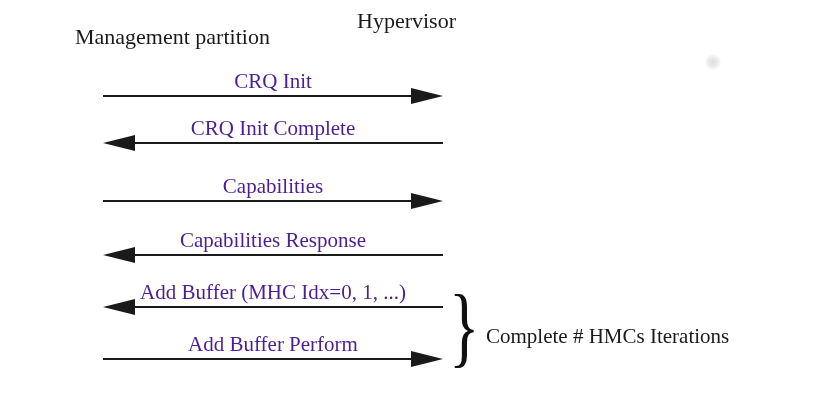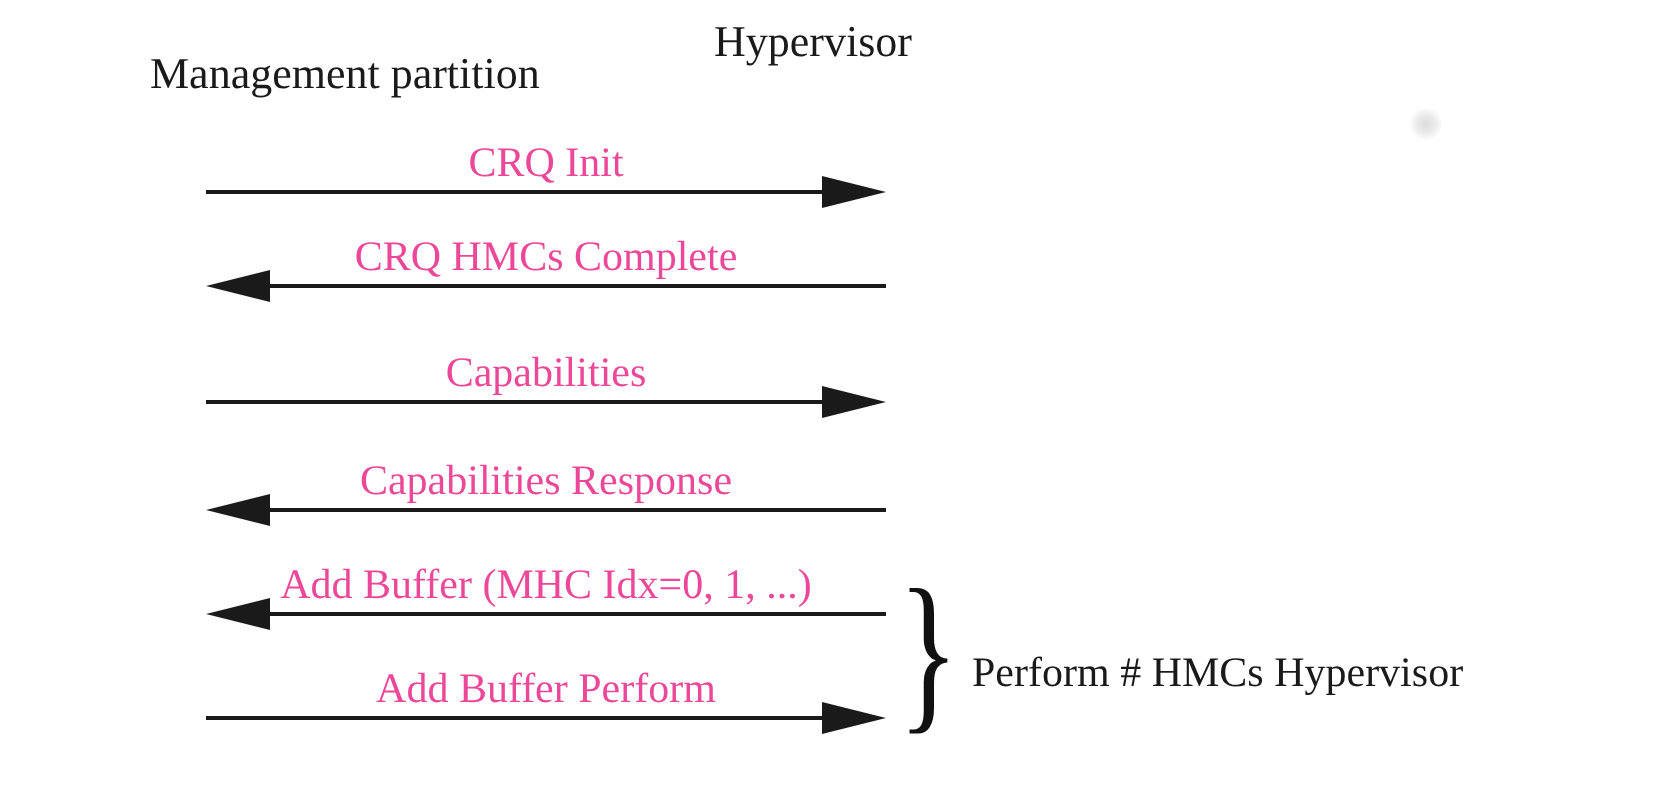--- a/index.html
+++ b/index.html
@@ -27,21 +27,21 @@
     position: absolute;
     left: 103px;
     width: 340px;
   }
   .msg-label {
     height: 26px;
     line-height: 26px;
     font-size: 21px;
     text-align: center;
     white-space: nowrap;
-    color: #ec4899;
+    color: #4c1d95;
   }
   .arrow {
     position: relative;
     height: 16px;
     margin-top: -6px;
   }
   .shaft {
     position: absolute;
     top: 7px;
     height: 2px;
@@ -107,21 +107,21 @@
 
   <div class="msg" style="top:68px">
     <div class="msg-label">CRQ Init</div>
     <div class="arrow right">
       <span class="shaft"></span>
       <span class="head"></span>
     </div>
   </div>
 
   <div class="msg" style="top:115px">
-    <div class="msg-label">CRQ HMCs Complete</div>
+    <div class="msg-label">CRQ Init Complete</div>
     <div class="arrow left">
       <span class="shaft"></span>
       <span class="head"></span>
     </div>
   </div>
 
   <div class="msg" style="top:227px">
     <div class="msg-label">Capabilities Response</div>
     <div class="arrow left">
       <span class="shaft"></span>
@@ -148,15 +148,15 @@
   <div class="msg" style="top:331px">
     <div class="msg-label">Add Buffer Perform</div>
     <div class="arrow right">
       <span class="shaft"></span>
       <span class="head"></span>
     </div>
   </div>
 
   <div class="brace">}</div>
 
-  <div class="brace-label">Perform # HMCs Hypervisor</div>
+  <div class="brace-label">Complete # HMCs Iterations</div>
 
 </div>
 
 </body></html>

